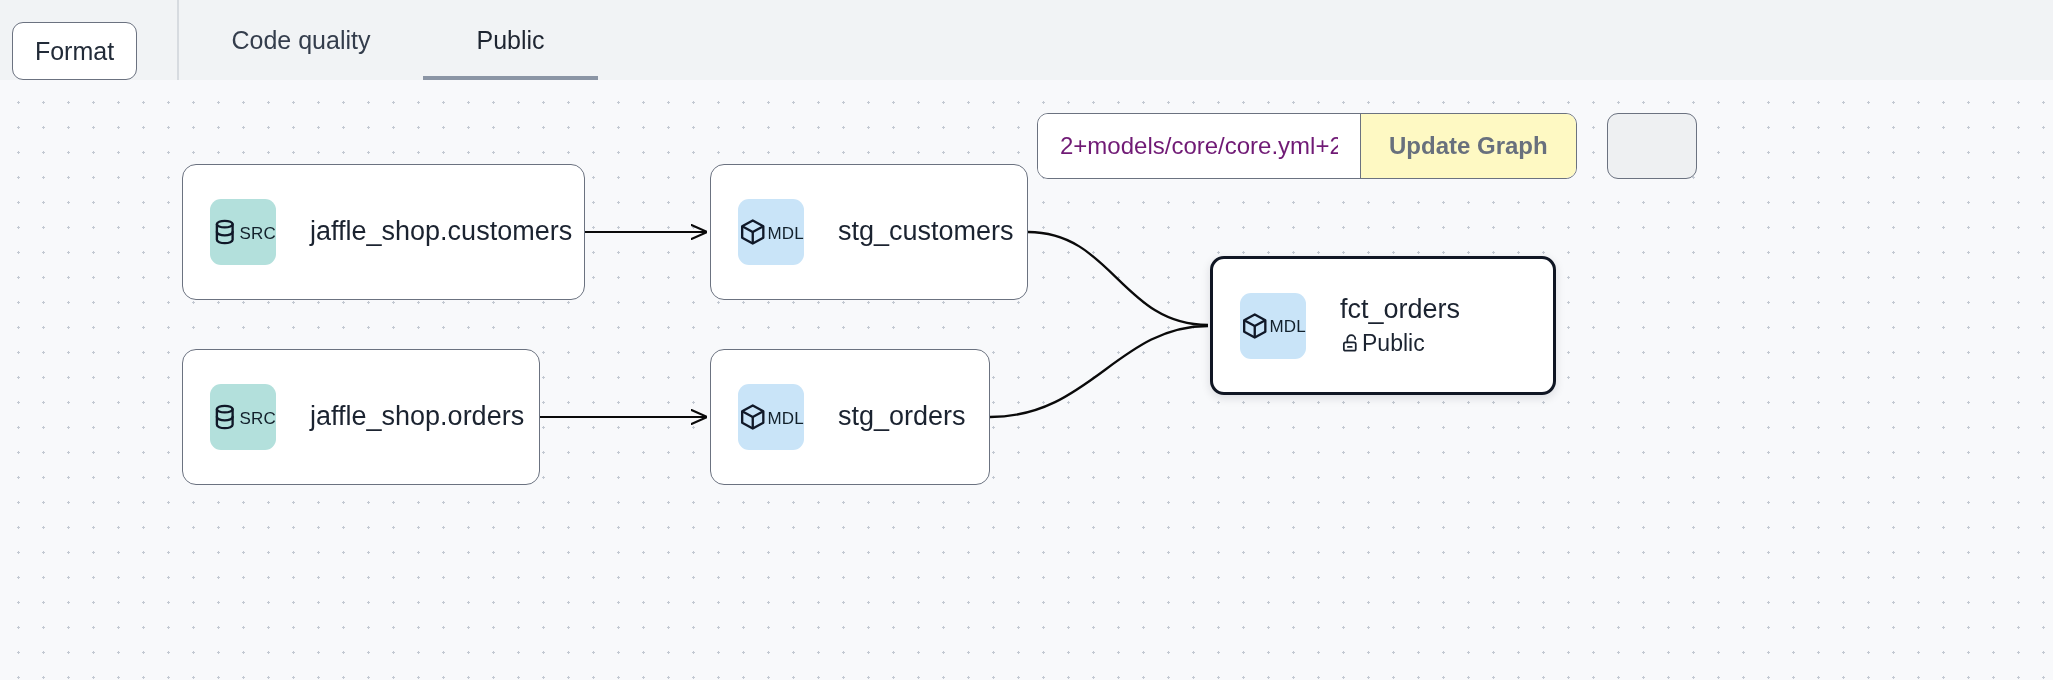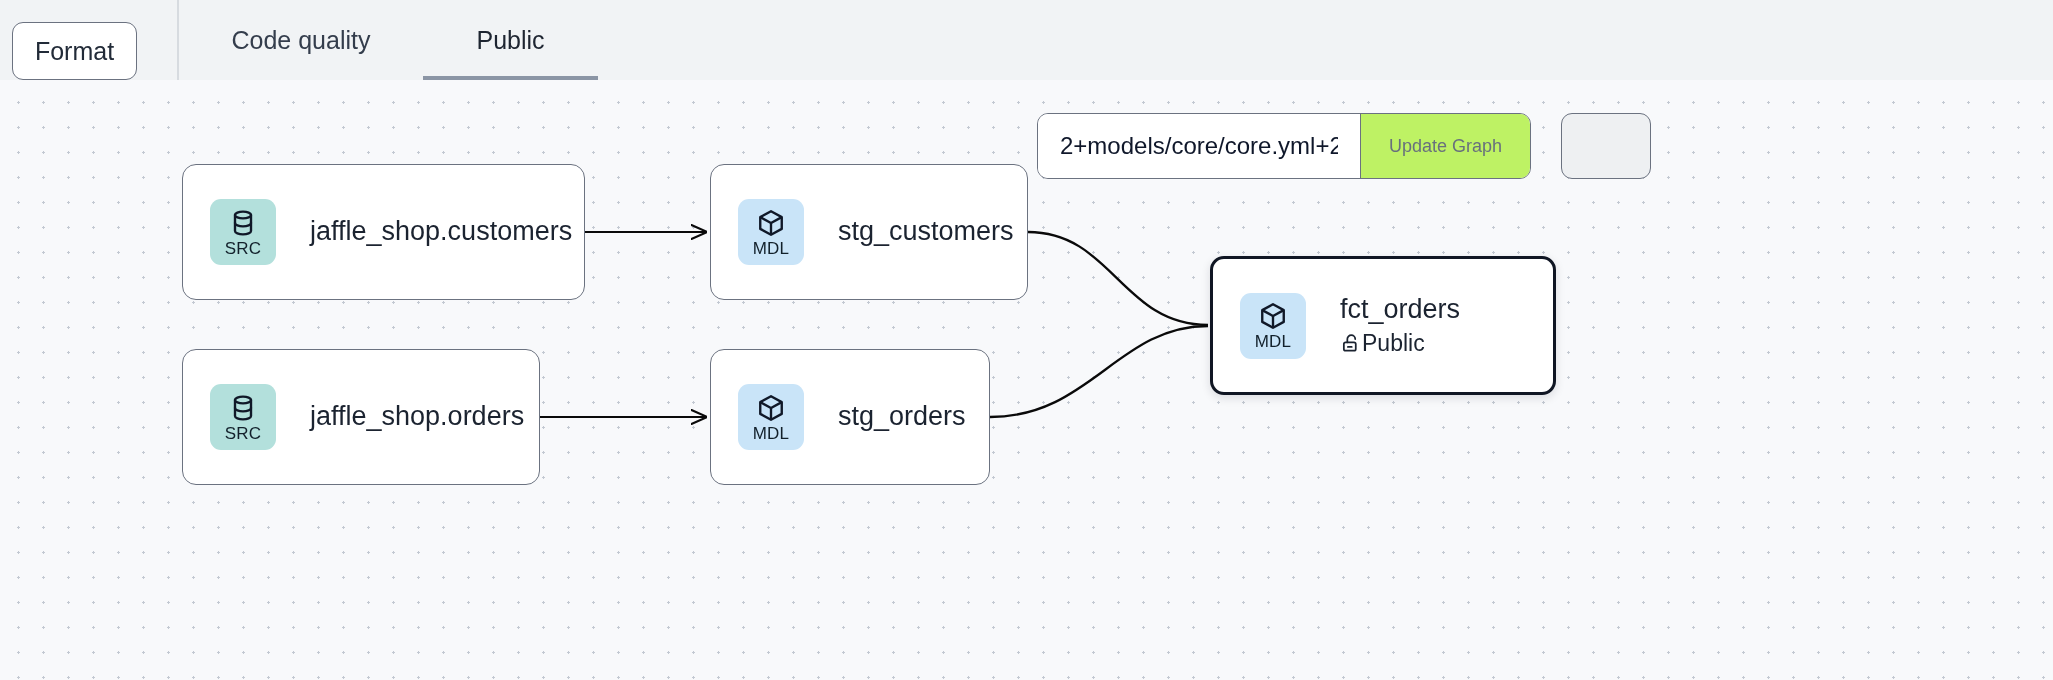--- a/index.html
+++ b/index.html
@@ -72,29 +72,29 @@
     border-radius: 11px;
     overflow: hidden;
     background: #ffffff;
   }
   .selector-input {
     width: 322px; height: 100%;
     border: none; outline: none;
     background: #ffffff;
     padding: 0 22px;
     font-family: "Liberation Sans", sans-serif;
-    font-size: 24px; color: #0f172a;
+    font-size: 24px; color: #701a75;
   }
   .update-graph-btn {
     display: flex; align-items: center; justify-content: center;
     padding: 0 28px;
-    background: #bef264;
+    background: #fef9c3;
     border-left: 1.6px solid #6b7280;
-    font-size: 18px; color: #68707d;
-    cursor: pointer; white-space: nowrap;
+    font-size: 24px; color: #68707d;
+    cursor: pointer; white-space: nowrap; font-weight: bold;
   }
   .extra-btn {
     margin-left: 30px;
     width: 90px; height: 66px;
     background: #eef0f2;
     border: 1.6px solid #6b7280;
     border-radius: 11px;
   }
 
   
@@ -108,21 +108,21 @@
   }
   .node.selected {
     border: 3.2px solid #101623;
     box-shadow: 0 3px 10px rgba(20,25,35,0.13);
     z-index: 5;
   }
   .badge {
     width: 66px; height: 66px;
     border-radius: 11px;
     margin-left: 27px;
-    display: flex; flex-direction: column;
+    display: flex; flex-direction: row;
     align-items: center; justify-content: center;
     flex: 0 0 auto;
   }
   .badge.src { background: #b3e0dc; }
   .badge.mdl { background: #c9e4f8; }
   .badge svg { display: block; }
   .badge-label {
     font-size: 17px; line-height: 1;
     color: #12202b; margin-top: 2px;
     letter-spacing: 0.2px;

